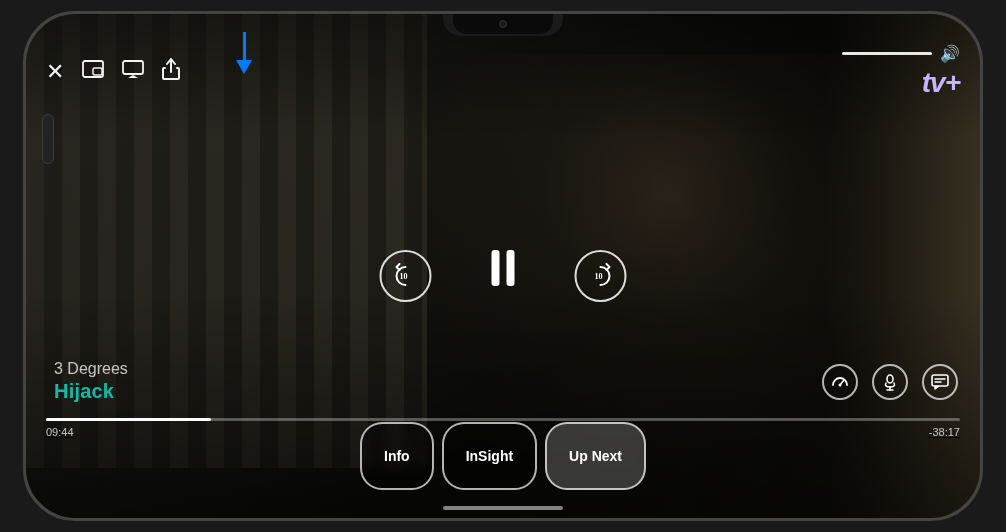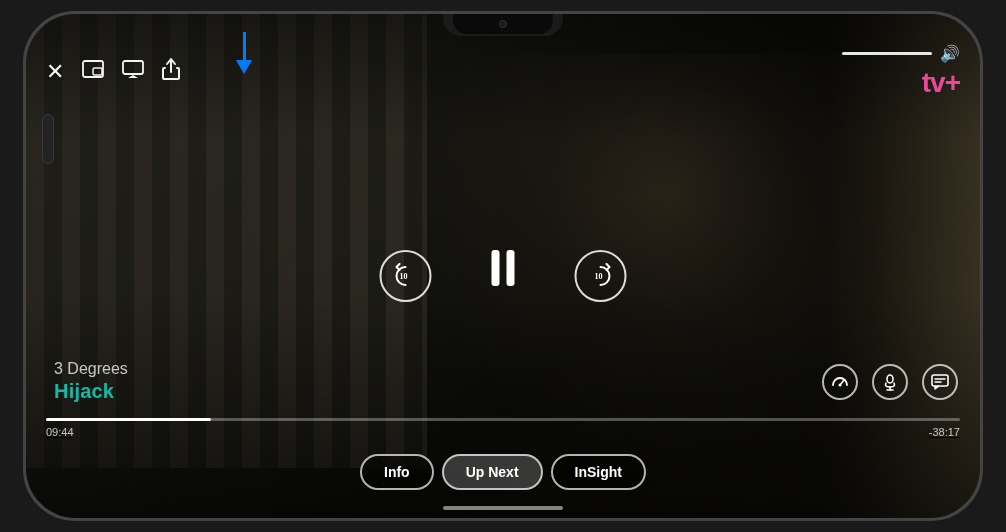--- a/index.html
+++ b/index.html
@@ -355,21 +355,21 @@
       position: absolute;
       bottom: 28px;
       left: 50%;
       transform: translateX(-50%);
       display: flex;
       gap: 8px;
       z-index: 10;
     }
 
     .tab-btn {
-      padding: 8px 22px;
+      padding: 24px 22px;
       border-radius: 22px;
       border: 2px solid rgba(255,255,255,0.7);
       color: white;
       font-size: 14px;
       font-weight: 600;
       cursor: pointer;
       background: rgba(0,0,0,0.3);
       backdrop-filter: blur(4px);
     }
 
@@ -494,21 +494,21 @@
       </span>
     </div>
 
     <div class="top-right-controls">
       <div class="volume-row">
         <div class="volume-bar"></div>
         <span class="volume-icon">🔊</span>
       </div>
       <div class="apple-tv-logo">
         <span class="apple-icon-logo"></span>
-        <span style="font-size:28px; font-weight:600; color:#ec4899;">tv+</span>
+        <span style="font-size:28px; font-weight:600; color:#c4b5fd;font-style:italic;">tv+</span>
       </div>
     </div>
   </div>
 
   <div class="center-controls">
 
     <div class="rewind-btn">
       <svg width="26" height="26" viewBox="0 0 26 26" fill="none">
         <path d="M13 4 A9 9 0 0 0 4 13 A9 9 0 0 0 13 22" stroke="white" stroke-width="2" fill="none" stroke-linecap="round"></path>
         <polyline points="7,1 4,4 7,7" stroke="white" stroke-width="2" fill="none" stroke-linecap="round" stroke-linejoin="round"></polyline>
@@ -569,18 +569,18 @@
       <div class="progress-fill"></div>
     </div>
     <div class="time-row">
       <span class="time-label">09:44</span>
       <span class="time-label">-38:17</span>
     </div>
   </div>
 
   <div class="bottom-tabs">
     <button class="tab-btn">Info</button>
+    <button class="tab-btn">InSight</button>
     <button class="tab-btn active">Up Next</button>
-    <button class="tab-btn">InSight</button>
   </div>
 
   <div class="home-indicator"></div>
 </div>
 
 </body></html>

